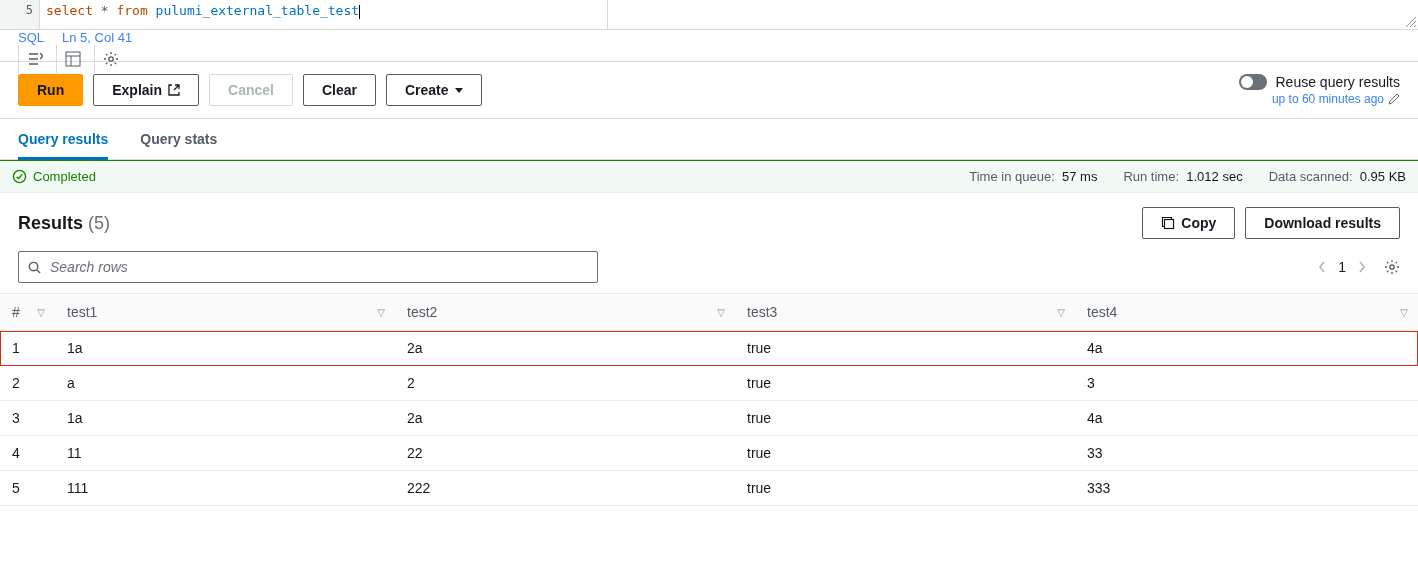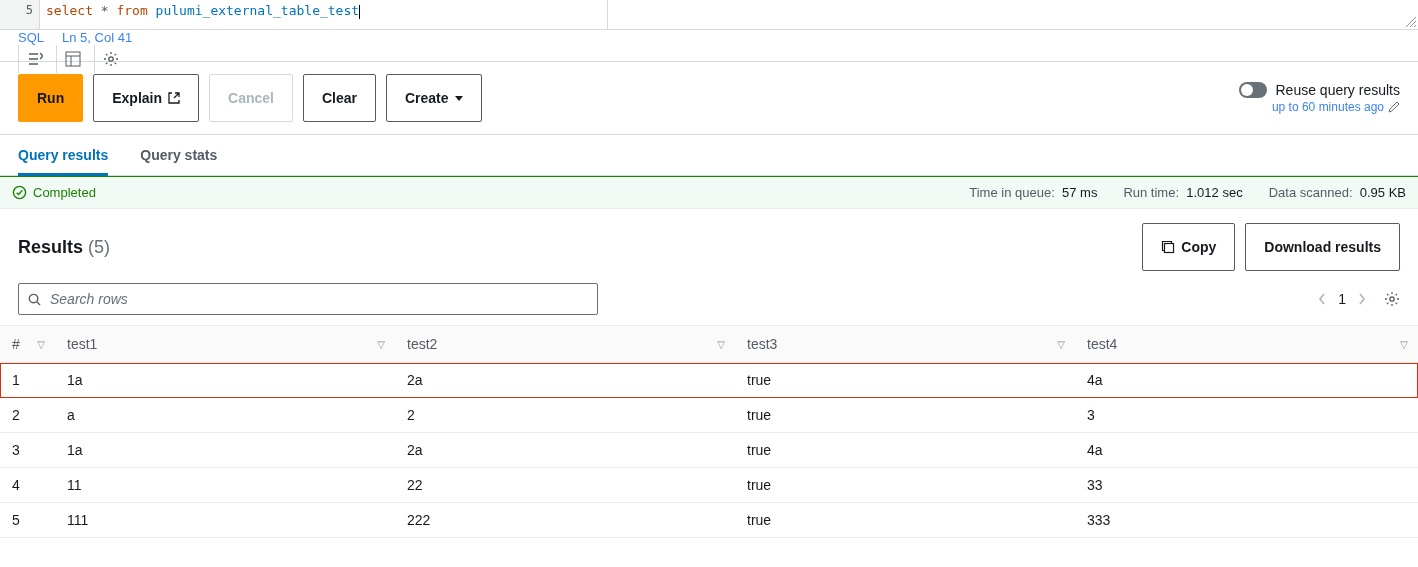--- a/index.html
+++ b/index.html
@@ -19,21 +19,21 @@
 .corner-resize { position:absolute; right:2px; bottom:2px; color:#879196; font-size:11px; }
 
 
 .statusbar { display:flex; height:32px; padding: 0 10px 0 18px; border-bottom:1px solid #d5dbdb; color:#3b82f6; font-size:13px;flex-direction:column; }
 .statusbar .left { flex:1; display:flex; gap:18px; align-items:center; }
 .statusbar .right { display:flex; gap:6px; }
 .icon-btn { width:32px; height:28px; display:flex; align-items:center; justify-content:center; border-left:1px solid #d5dbdb; color:#545b64; cursor:pointer; }
 
 
 .actionbar { display:flex; align-items:center; padding: 12px 18px; gap:10px; border-bottom:1px solid #d5dbdb; }
-.btn { height:48px; display:inline-flex; align-items:center; gap:6px; padding: 0 18px; border:1px solid #545b64; border-radius:2px; background:#fff; font-weight:700; font-size:14px; color:#16191f; cursor:pointer; }
+.btn { height:32px; display:inline-flex; align-items:center; gap:6px; padding: 0 18px; border:1px solid #545b64; border-radius:2px; background:#fff; font-weight:700; font-size:14px; color:#16191f; cursor:pointer; }
 .btn.primary { background:#ff9900; border-color:#ff9900; color:#16191f; }
 .btn.disabled { color:#aab7b8; border-color:#d5dbdb; cursor:default; }
 .dd-caret { width:0;height:0;border-left:4px solid transparent;border-right:4px solid transparent;border-top:5px solid #16191f; }
 .reuse { margin-left:auto; text-align:right; }
 .reuse-row { display:flex; align-items:center; gap:8px; justify-content:flex-end; font-size:14px; color:#16191f; }
 .reuse-sub { color:#3b82f6; font-size:12px; margin-top:2px; display:flex; gap:4px; justify-content:flex-end; align-items:center; }
 .toggle { width:28px; height:16px; border-radius:8px; background:#687078; position:relative; }
 .toggle::after{ content:""; position:absolute; left:2px; top:2px; width:12px;height:12px;border-radius:50%; background:#fff; }
 
 

